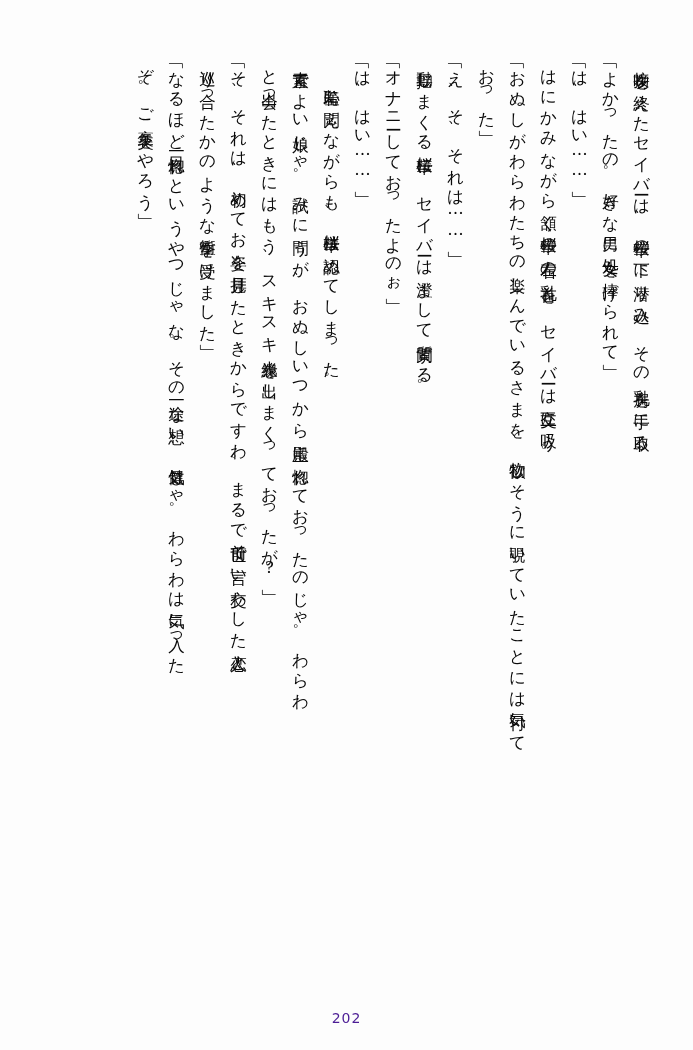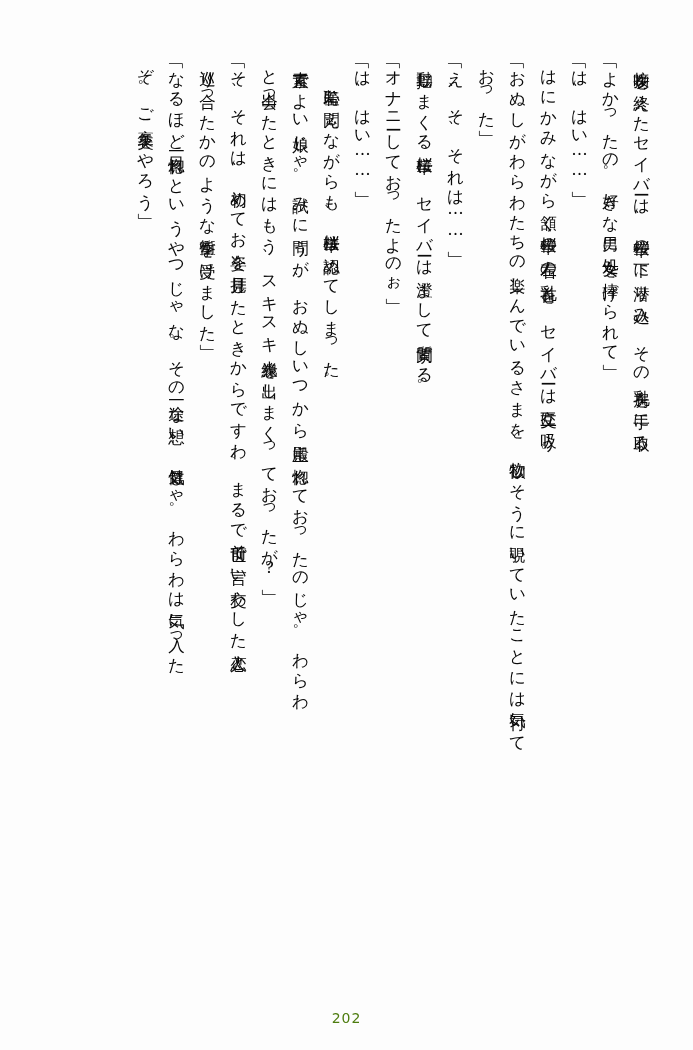--- a/index.html
+++ b/index.html
@@ -50,21 +50,21 @@
     height: 913px;
   }
   #page-number {
     position: absolute;
     bottom: 24px;
     left: 0;
     width: 693px;
     text-align: center;
     font-size: 14px;
     font-family: "DejaVu Sans", "Liberation Sans", sans-serif;
-    color: #4d7c0f;
+    color: #4c1d95;
     letter-spacing: 1px;
   }
 </style>
 </head>
 <body>
 
 <div id="page">
 
   <div id="text-block">
     <div class="vline">接吻を終えたセイバーは、桜華の下に潜り込み、その乳房を手に取る。</div>

